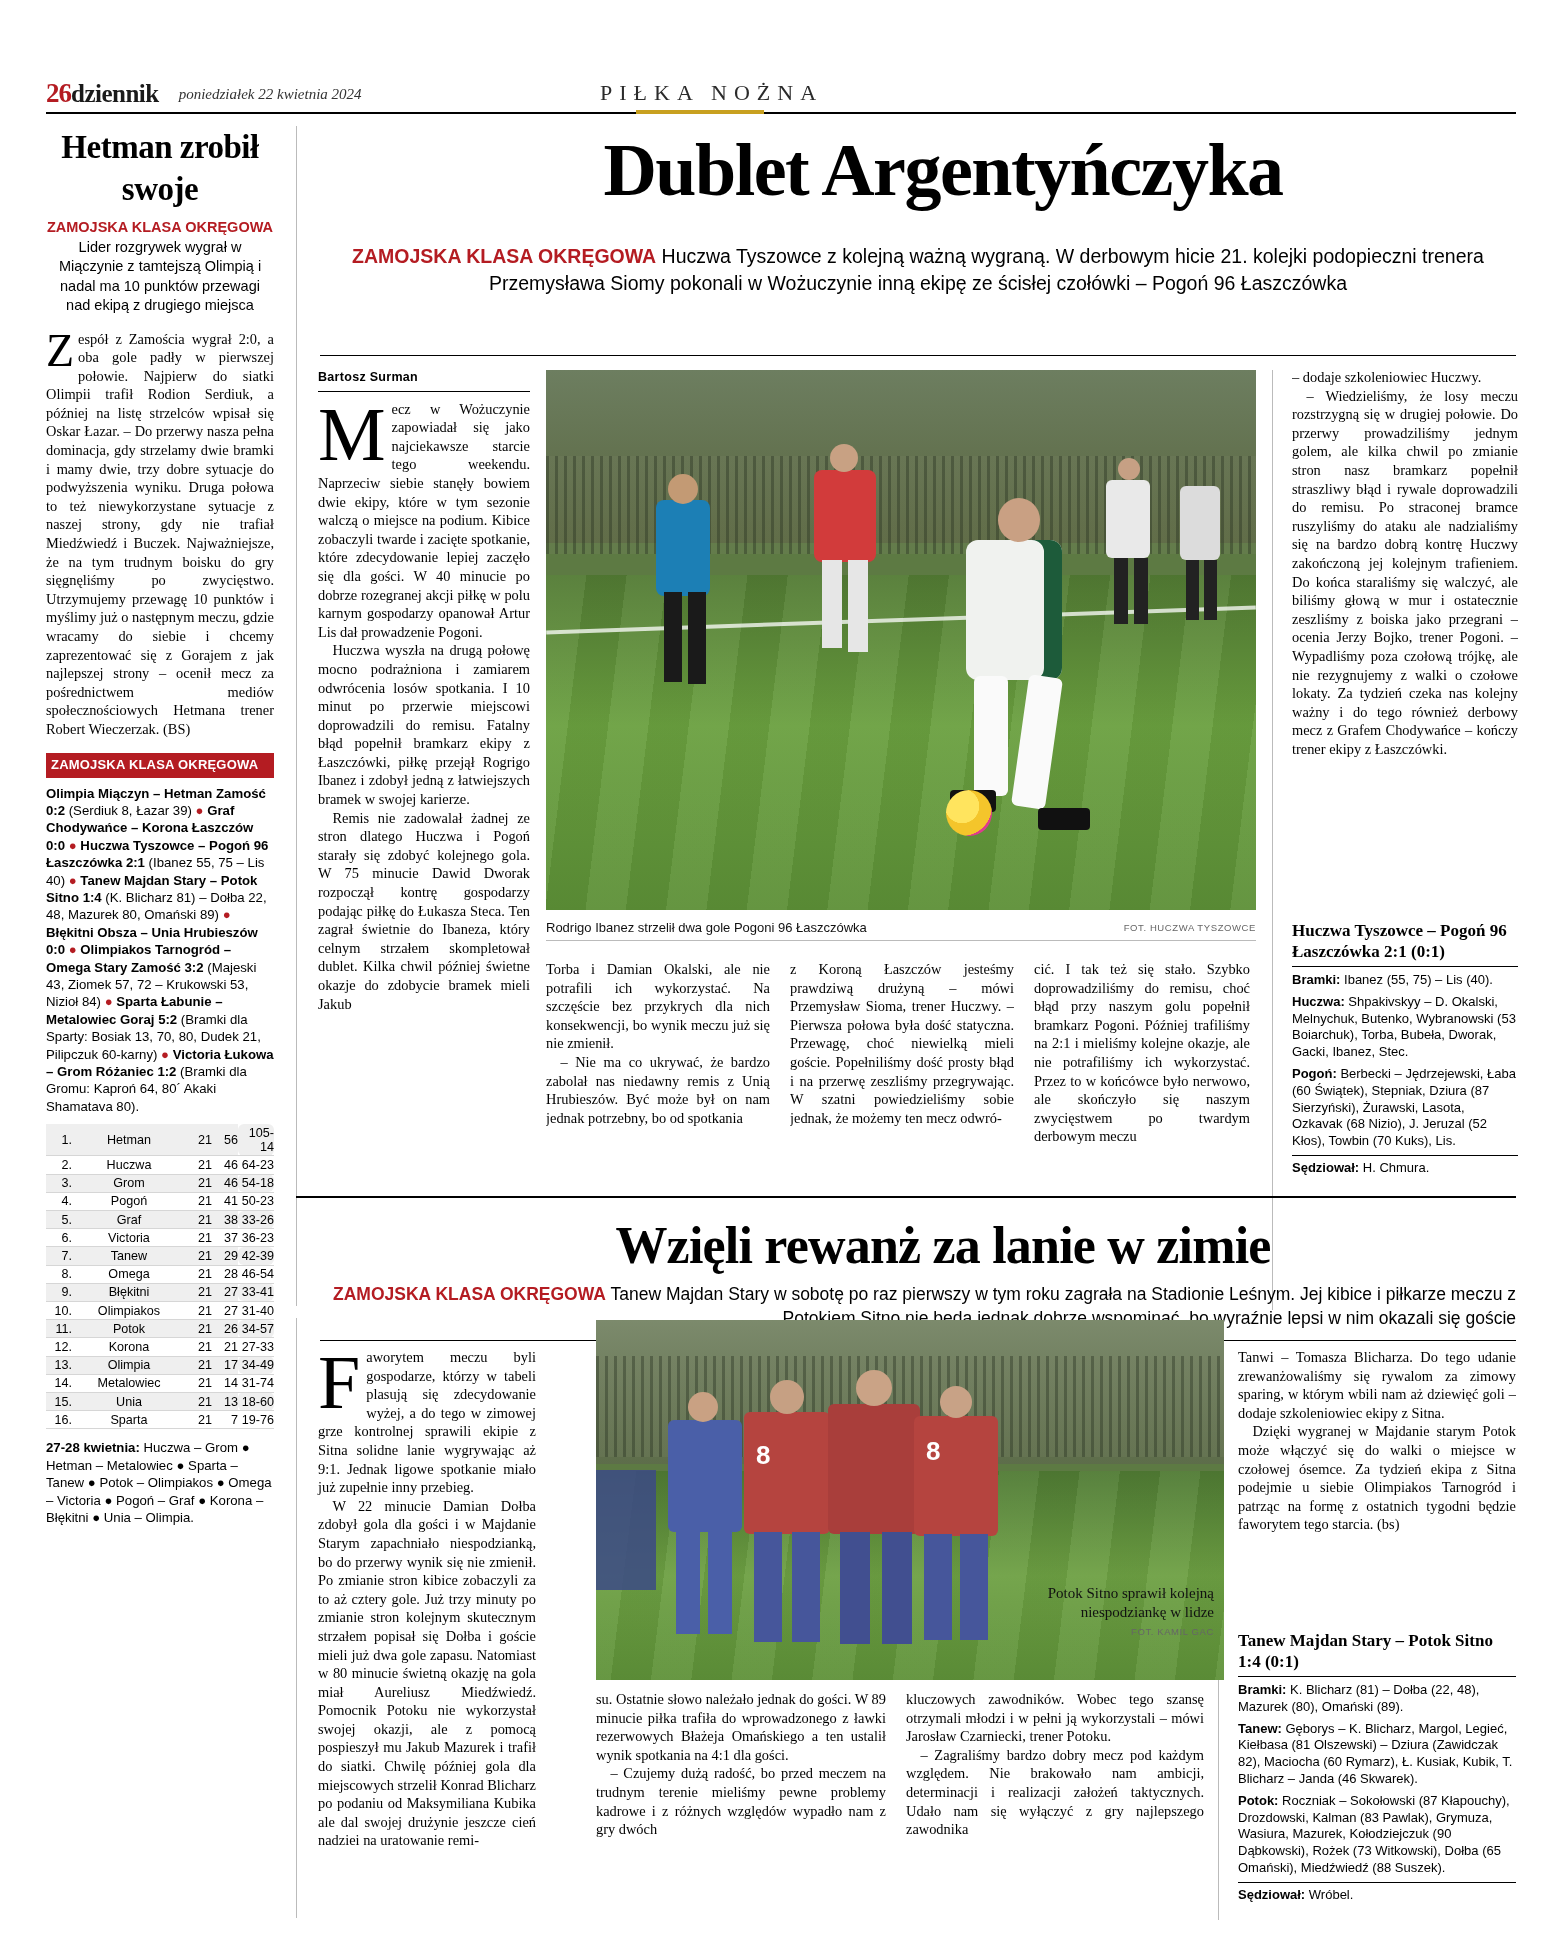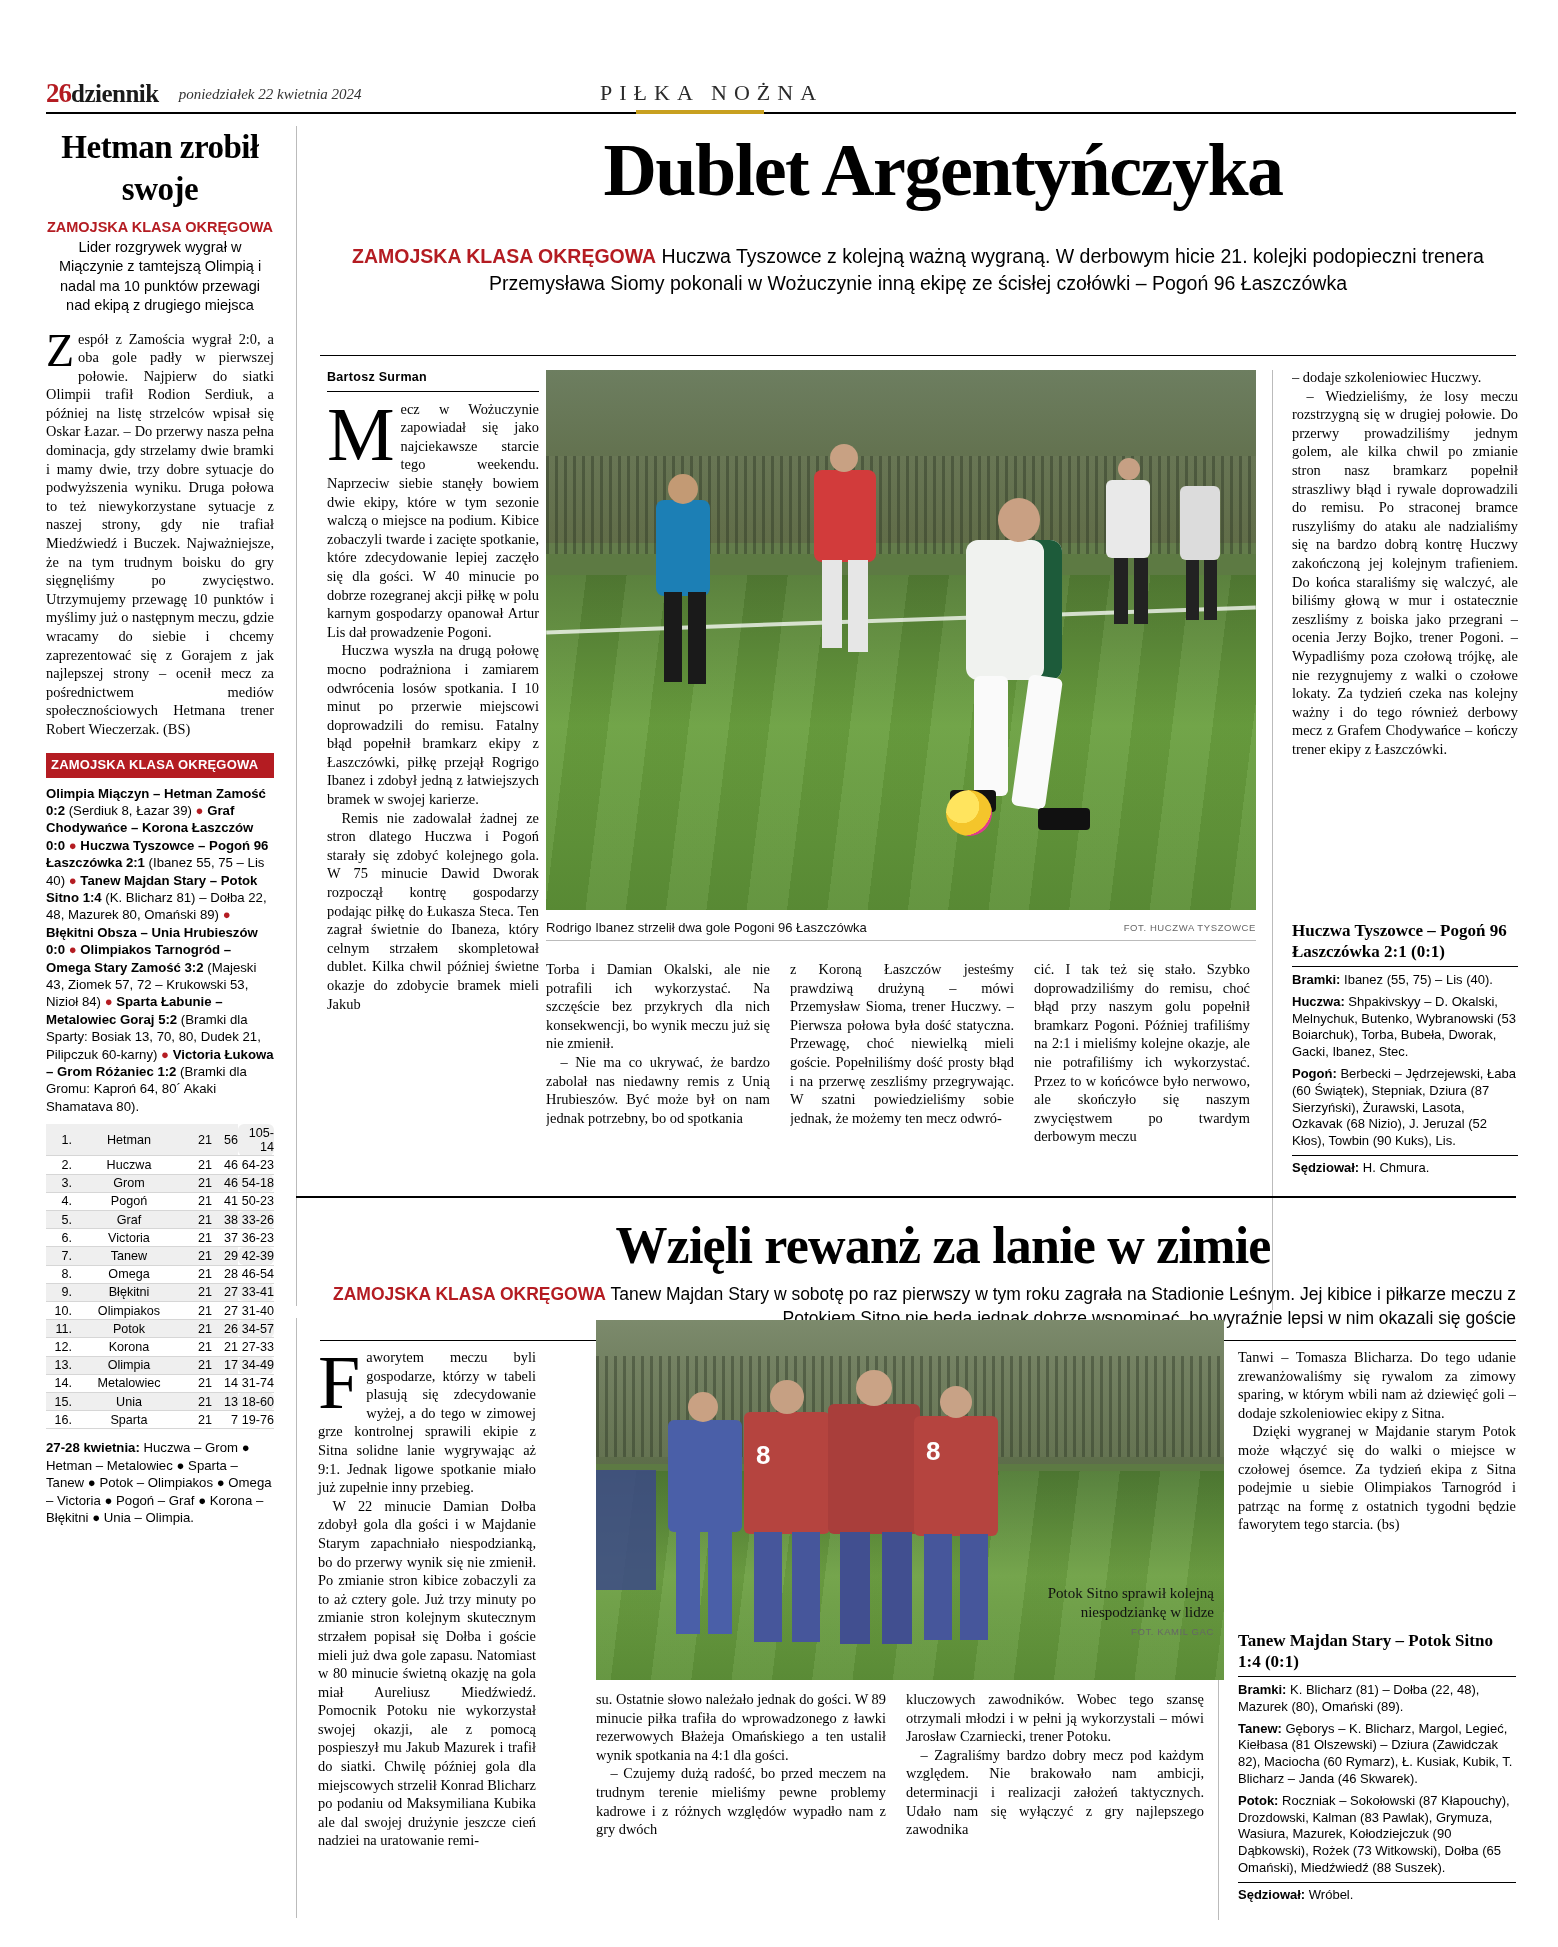--- a/index.html
+++ b/index.html
@@ -491,34 +491,34 @@
     <div style="position:absolute; left:588px; top:188px; width:14px; height:66px; background:#222;"></div>
     <div style="position:absolute; left:572px; top:88px; width:22px; height:22px; background:#c6a084; border-radius:50%;"></div>
     <div style="position:absolute; left:634px; top:116px; width:40px; height:74px; background:#dcdcdc; border-radius:6px;"></div>
     <div style="position:absolute; left:640px; top:190px; width:13px; height:60px; background:#222;"></div>
     <div style="position:absolute; left:658px; top:190px; width:13px; height:60px; background:#222;"></div>
   </div>
   <div class="caption-bar" style="left:546px; top:920px; width:560px;">Rodrigo Ibanez strzelił dwa gole Pogoni 96 Łaszczówka</div>
   <div class="credit" style="position:absolute; left:1110px; top:922px; width:146px; text-align:right;">FOT. HUCZWA TYSZOWCE</div>
   <div class="hrule" style="left:546px; top:940px; width:710px; background:#bbb;"></div>
 
-  <div class="col-text" style="left:327px; top:368px; width:212px;">
+  <div class="col-text" style="left:318px; top:368px; width:212px;">
     <div class="byline">Bartosz Surman</div>
     <div><span class="dropcap-big">M</span><span><span>ecz w Wożuczynie zapowiadał się jako najciekawsze starcie tego weekendu. Naprzeciw siebie stanęły bowiem dwie ekipy, które w tym sezonie walczą o miejsce na podium. Kibice zobaczyli twarde i zacięte spotkanie, które zdecydowanie lepiej zaczęło się dla gości. W 40 minucie po dobrze rozegranej akcji piłkę w polu karnym gospodarzy opanował Artur Lis dał prowadzenie Pogoni. </span><span style="display: block; height: 0px;"></span><span> Huczwa wyszła na drugą połowę mocno podrażniona i zamiarem odwrócenia losów spotkania. I 10 minut po przerwie miejscowi doprowadzili do remisu. Fatalny błąd popełnił bramkarz ekipy z Łaszczówki, piłkę przejął Rogrigo Ibanez i zdobył jedną z łatwiejszych bramek w swojej karierze. </span><span style="display: block; height: 0px;"></span><span> Remis nie zadowalał żadnej ze stron dlatego Huczwa i Pogoń starały się zdobyć kolejnego gola. W 75 minucie Dawid Dworak rozpoczął kontrę gospodarzy podając piłkę do Łukasza Steca. Ten zagrał świetnie do Ibaneza, który celnym strzałem skompletował dublet. Kilka chwil później świetne okazje do zdobycie bramek mieli Jakub </span></span></div>
   </div>
   <div class="col-text" style="left:546px; top:960px; width:224px; height:240px; overflow:hidden;"><span>Torba i Damian Okalski, ale nie potrafili ich wykorzystać. Na szczęście bez przykrych dla nich konsekwencji, bo wynik meczu już się nie zmienił. </span><span style="display: block; height: 0px;"></span><span> – Nie ma co ukrywać, że bardzo zabolał nas niedawny remis z Unią Hrubieszów. Być może był on nam jednak potrzebny, bo od spotkania </span></div>
   <div class="col-text" style="left:790px; top:960px; width:224px; height:240px; overflow:hidden;">z Koroną Łaszczów jesteśmy prawdziwą drużyną – mówi Przemysław Sioma, trener Huczwy. – Pierwsza połowa była dość statyczna. Przewagę, choć niewielką mieli goście. Popełniliśmy dość prosty błąd i na przerwę zeszliśmy przegrywając. W szatni powiedzieliśmy sobie jednak, że możemy ten mecz odwró-</div>
   <div class="col-text" style="left:1034px; top:960px; width:216px; height:240px; overflow:hidden;">cić. I tak też się stało. Szybko doprowadziliśmy do remisu, choć błąd przy naszym golu popełnił bramkarz Pogoni. Później trafiliśmy na 2:1 i mieliśmy kolejne okazje, ale nie potrafiliśmy ich wykorzystać. Przez to w końcówce było nerwowo, ale skończyło się naszym zwycięstwem po twardym derbowym meczu</div>
   <div class="col-text" style="left:1292px; top:368px; width:226px; height:540px; overflow:hidden;"><span>– dodaje szkoleniowiec Huczwy. </span><span style="display: block; height: 0px;"></span><span> – Wiedzieliśmy, że losy meczu rozstrzygną się w drugiej połowie. Do przerwy prowadziliśmy jednym golem, ale kilka chwil po zmianie stron nasz bramkarz popełnił straszliwy błąd i rywale doprowadzili do remisu. Po straconej bramce ruszyliśmy do ataku ale nadzialiśmy się na bardzo dobrą kontrę Huczwy zakończoną jej kolejnym trafieniem. Do końca staraliśmy się walczyć, ale biliśmy głową w mur i ostatecznie zeszliśmy z boiska jako przegrani – ocenia Jerzy Bojko, trener Pogoni. – Wypadliśmy poza czołową trójkę, ale nie rezygnujemy z walki o czołowe lokaty. Za tydzień czeka nas kolejny ważny i do tego również derbowy mecz z Grafem Chodywańce – kończy trener ekipy z Łaszczówki. </span></div>
 
   <div class="stat-box" style="left:1292px; top:920px; width:226px;">
     <div class="stat-title">Huczwa Tyszowce – Pogoń 96 Łaszczówka 2:1 (0:1)</div>
     <div class="stat-row"><b>Bramki:</b> <span>Ibanez (55, 75) – Lis (40).</span></div>
     <div class="stat-row"><b>Huczwa:</b> <span>Shpakivskyy – D. Okalski, Melnychuk, Butenko, Wybranowski (53 Boiarchuk), Torba, Bubeła, Dworak, Gacki, Ibanez, Stec.</span></div>
-    <div class="stat-row"><b>Pogoń:</b> <span>Berbecki – Jędrzejewski, Łaba (60 Świątek), Stepniak, Dziura (87 Sierzyński), Żurawski, Lasota, Ozkavak (68 Nizio), J. Jeruzal (52 Kłos), Towbin (90 Kuks), Lis.</span></div>
+    <div class="stat-row"><b>Pogoń:</b> <span>Berbecki – Jędrzejewski, Łaba (60 Świątek), Stepniak, Dziura (87 Sierzyński), Żurawski, Lasota, Ozkavak (68 Nizio), J. Jeruzal (52 Kłos), Towbin (70 Kuks), Lis.</span></div>
     <div class="stat-row stat-sep"><b>Sędziował:</b> <span>H. Chmura.</span></div>
   </div>
 
   <div class="hrule" style="left:296px; top:1196px; width:1220px; height:2px;"></div>
 
   <div class="head2">Wzięli rewanż za lanie w zimie</div>
   <div class="sub2">
     <span class="kicker">ZAMOJSKA KLASA OKRĘGOWA</span>
     <span>Tanew Majdan Stary w sobotę po raz pierwszy w tym roku zagrała na Stadionie Leśnym. Jej kibice i piłkarze meczu z Potokiem Sitno nie będą jednak dobrze wspominać, bo wyraźnie lepsi w nim okazali się goście</span>
   </div>

